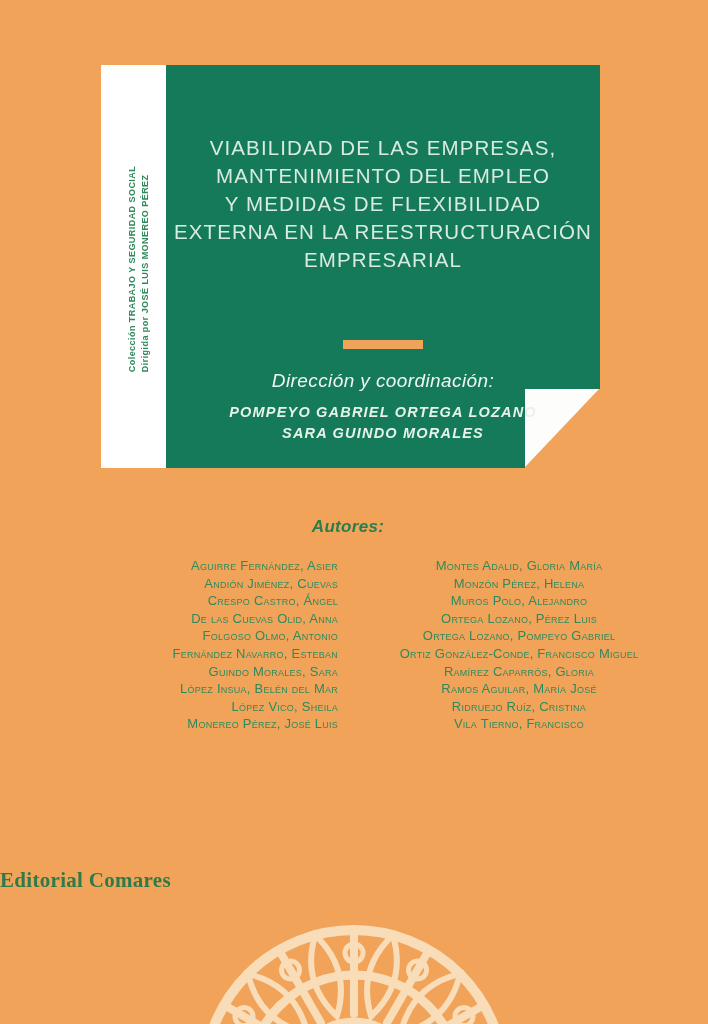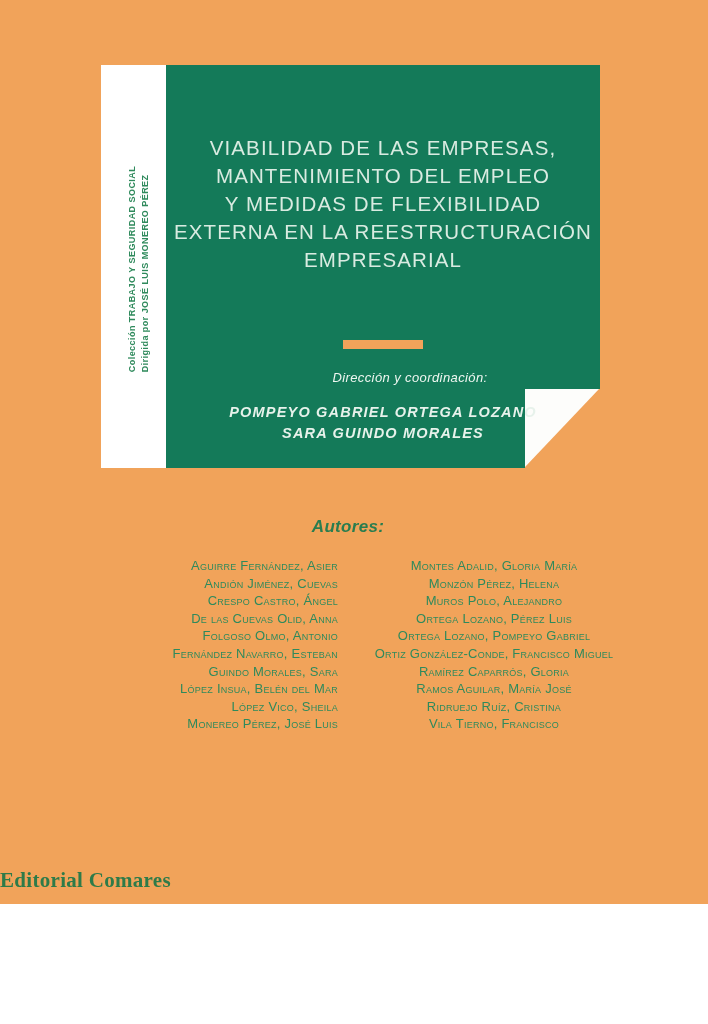--- a/index.html
+++ b/index.html
@@ -1,18 +1,18 @@
 <!DOCTYPE html>
 <html><head>
 <meta charset="utf-8">
 <style>
   html,body{margin:0;padding:0;}
   .page{
     position:relative;
-    width:708px;height:904px;
+    width:708px;height:1024px;
     background:#F1A35A;
     overflow:hidden;
     font-family:"Liberation Sans",sans-serif;
   }
   
   .spine{
     position:absolute;left:101px;top:65px;width:65px;height:403px;
     background:#FFFFFF;
   }
   .spine-text{
@@ -40,35 +40,35 @@
     color:#D9EBE1;
     font-size:20.5px;line-height:28px;letter-spacing:1.1px;font-weight:400;
   }
   .accent-bar{
     position:absolute;left:343px;top:340px;width:80px;height:9px;
     background:#F1A35A;
   }
   .coord-label{
     position:absolute;left:166px;top:370px;width:434px;
     text-align:center;font-style:italic;
-    color:#EFF7F1;font-size:13px;letter-spacing:.4px;padding-left:27px;
+    color:#EFF7F1;font-size:19px;letter-spacing:.4px;
   }
   .coord-names{
     position:absolute;left:166px;top:402px;width:434px;
     text-align:center;color:#E7F2EB;
     font-size:14.5px;line-height:21px;letter-spacing:1.2px;font-weight:bold;font-style:italic;
   }
   .autores-label{
     position:absolute;left:-6px;top:517px;width:708px;
     text-align:center;font-style:italic;font-weight:bold;
     color:#2A7D4F;font-size:17px;letter-spacing:.3px;
   }
   .authors{
     position:absolute;left:140px;top:557px;
-    display:flex;
+    display:flex;gap:25px;
     color:#2E8A5C;
     font-size:13px;line-height:17.6px;letter-spacing:.25px;
     font-variant:small-caps;
   }
   .authors .col-left{width:198px;text-align:right;}
   .authors .col-right{width:312px;text-align:center;}
   .publisher{
     position:absolute;left:0;top:868px;width:708px;
     font-family:"Liberation Serif",serif;
     font-size:21px;font-weight:600;color:#2E7B49;letter-spacing:.3px;

